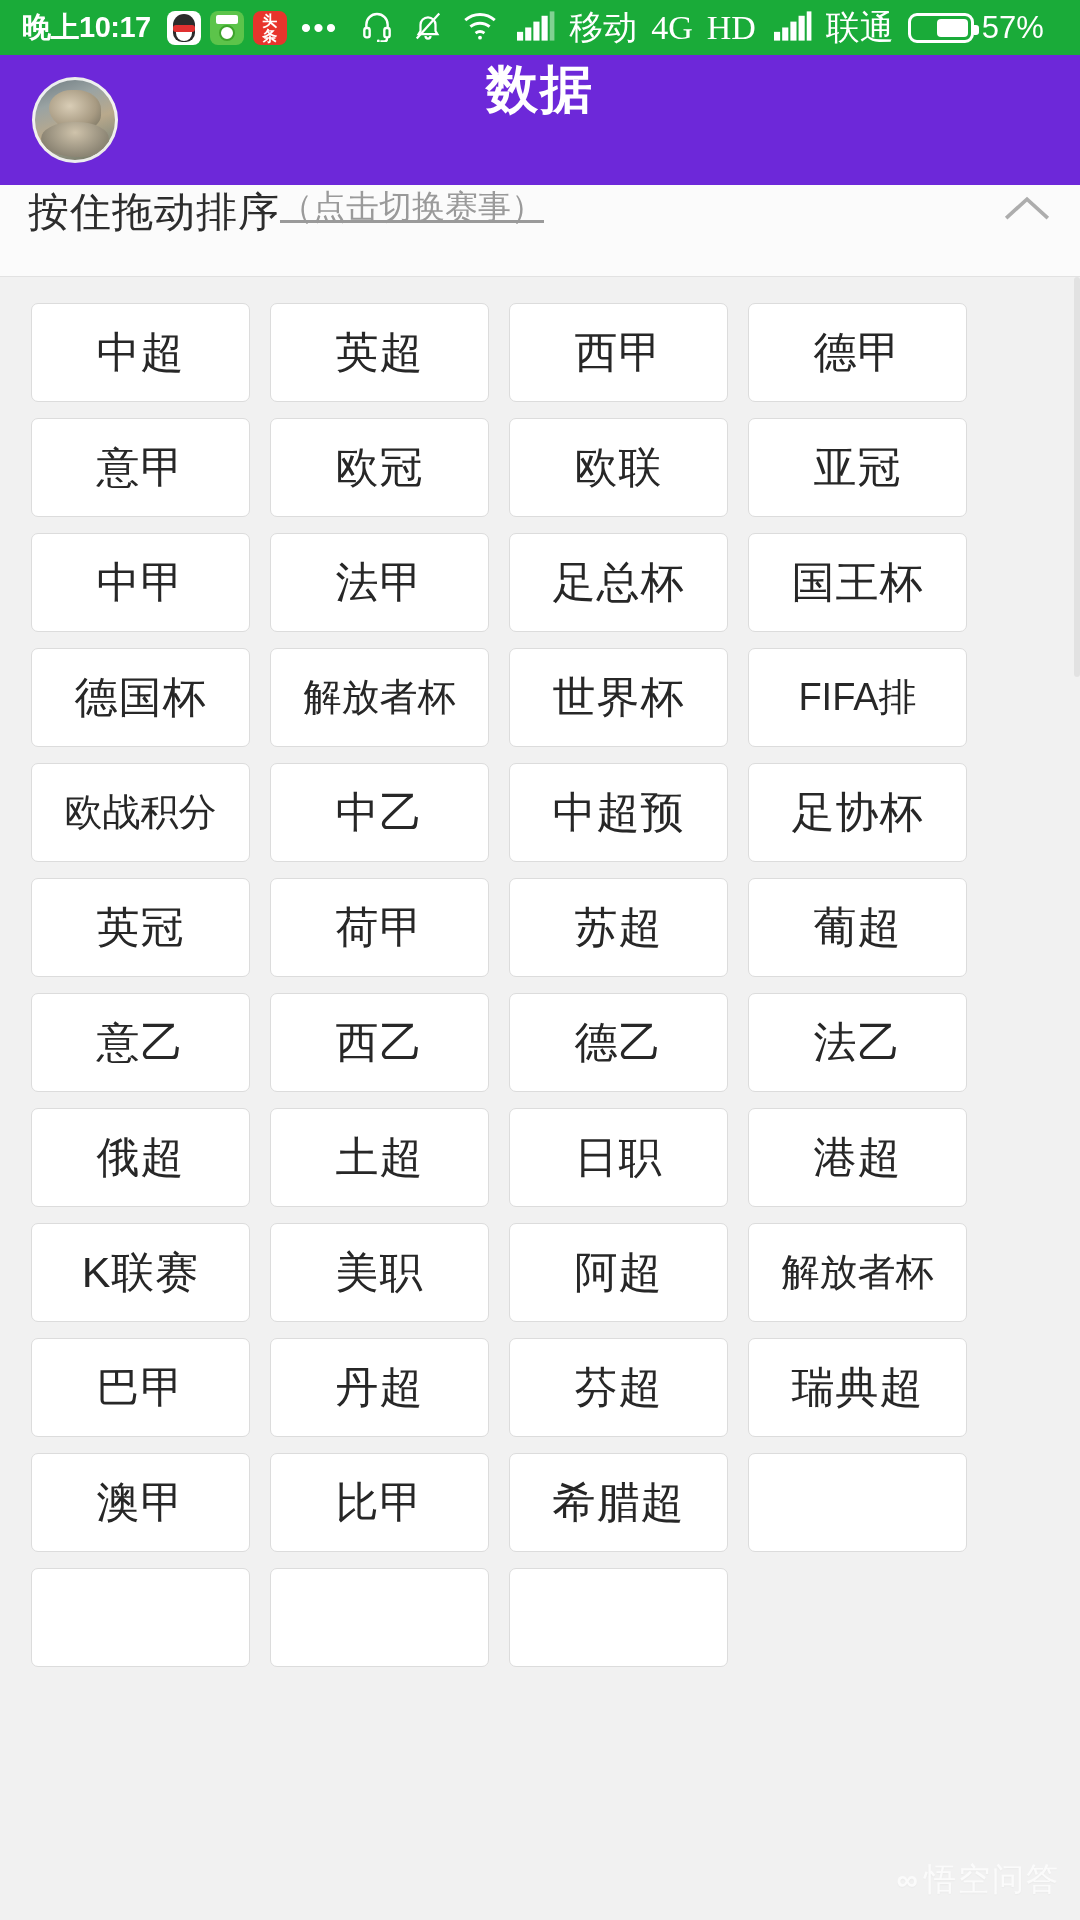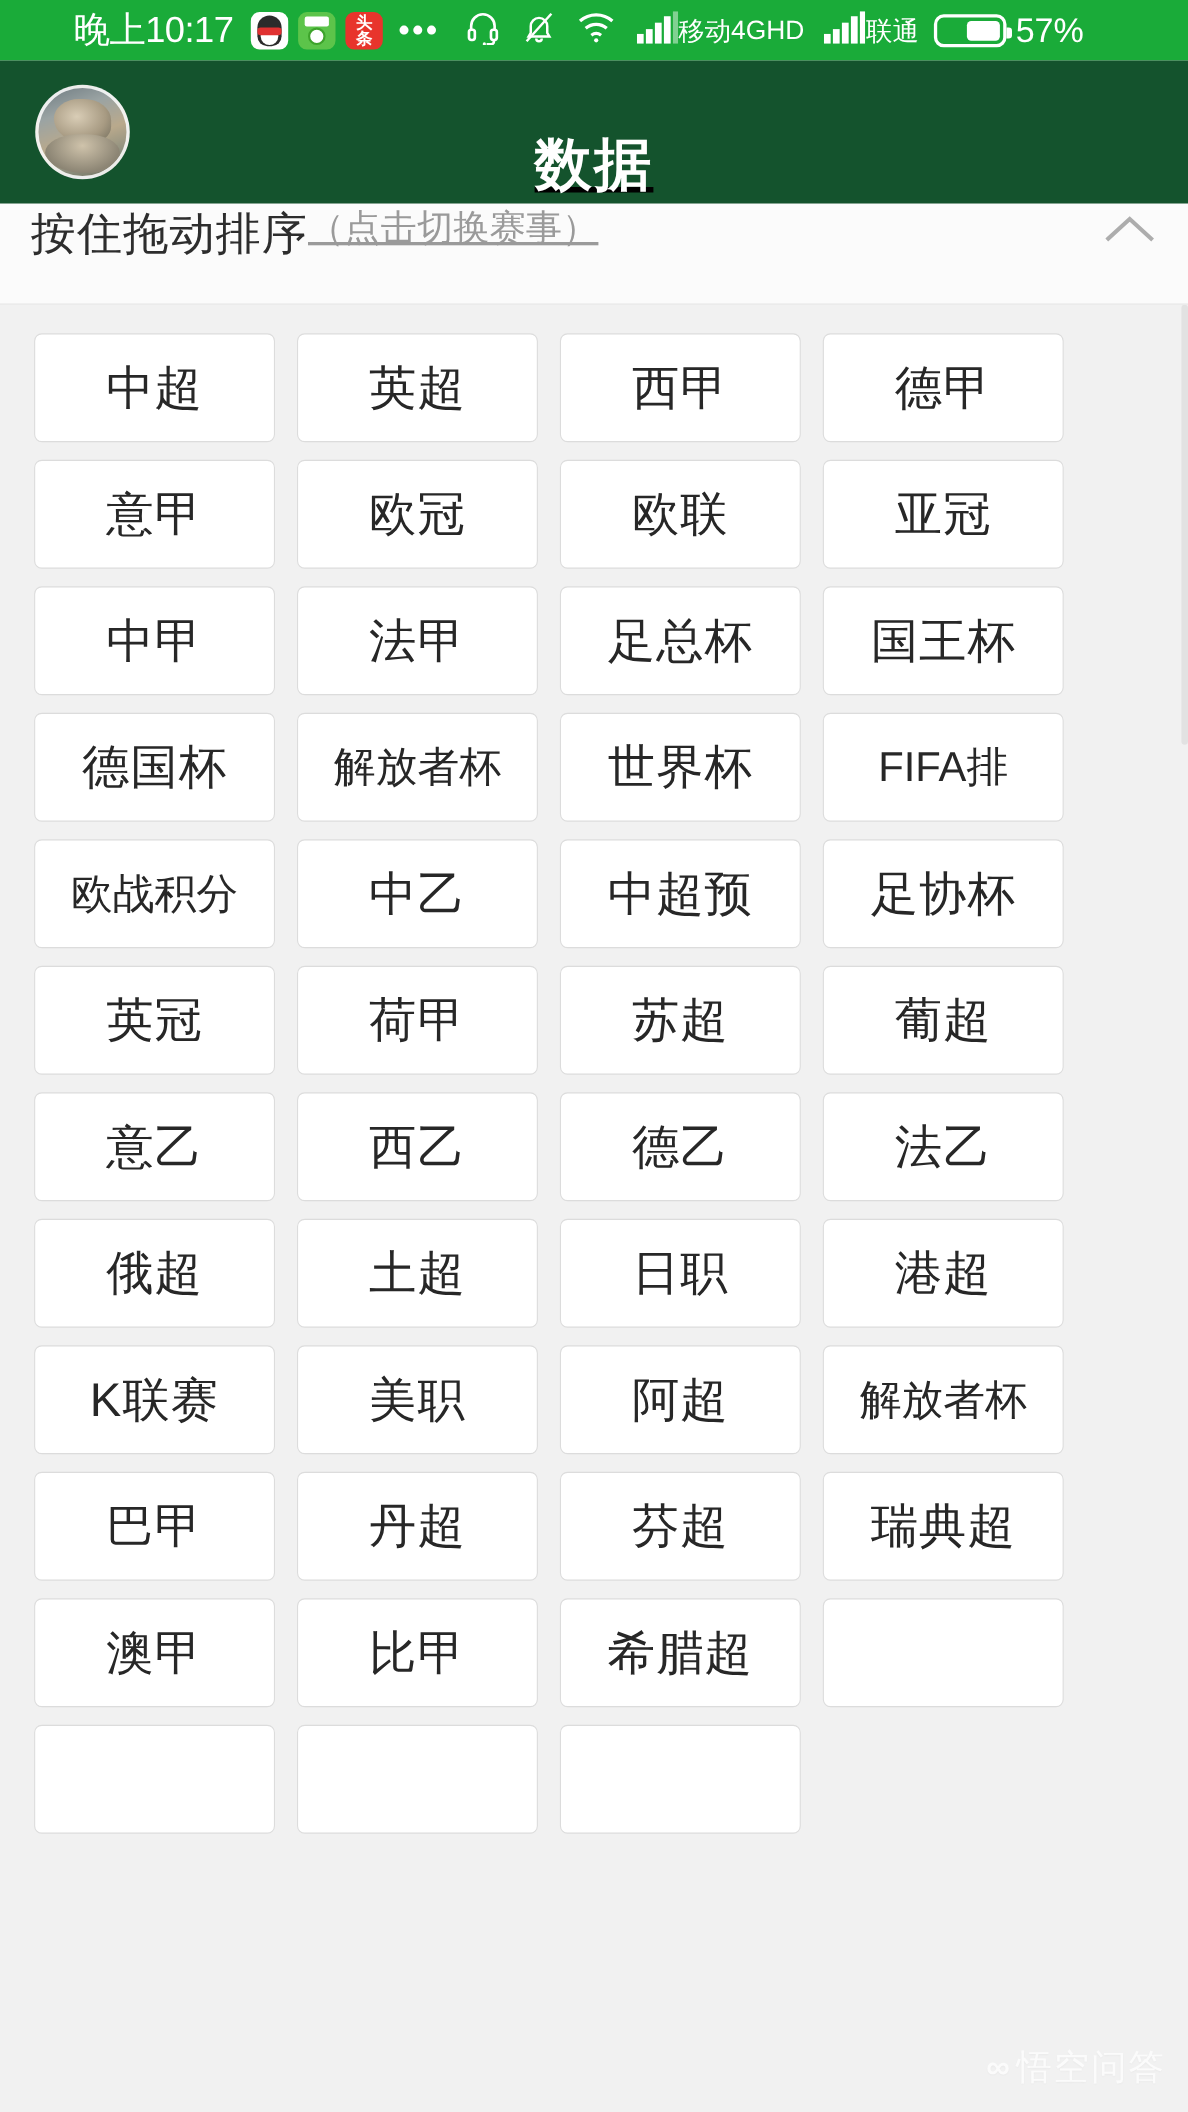--- a/index.html
+++ b/index.html
@@ -12,47 +12,47 @@
 
   
   .statusbar{
     height:55px; width:1080px;
     background:#1aab39;
     display:flex; align-items:center;
     padding:0 16px 0 22px;
     color:#ffffff;
     gap:0px;
   }
-  .sb-time{ font-size:33px; letter-spacing:-0.5px; white-space:nowrap; font-weight:400;margin-left:45px; }
+  .sb-time{ font-size:29px; letter-spacing:-0.5px; white-space:nowrap; font-weight:700; }
   .sb-appicons{ display:flex; align-items:center; gap:9px; margin-left:16px; }
   .appicon{ width:34px; height:34px; border-radius:8px; display:flex; align-items:center; justify-content:center; font-size:17px; overflow:hidden; position:relative;}
   .ic-qq{ background:#ffffff; }
   .ic-qq .peng{ width:22px;height:28px;background:#2b2b2b;border-radius:11px 11px 9px 9px; position:relative;}
   .ic-qq .peng:before{content:"";position:absolute;left:3px;top:13px;width:16px;height:14px;background:#ffffff;border-radius:0 0 8px 8px;}
   .ic-qq .peng:after{content:"";position:absolute;left:0px;top:11px;width:22px;height:7px;background:#e03131;border-radius:3px;}
   .ic-ball{ background:#5cc44a; flex-direction:column; gap:1px;}
   .ic-ball .tag{width:22px;height:9px;background:#fff;border-radius:2px;}
   .ic-ball .ball{width:16px;height:16px;border-radius:50%;background:#fff;border:2px solid #3da32b;}
   .ic-news{ background:#e8342c; color:#fff; font-size:15px; font-weight:bold; line-height:1; flex-direction:column;}
   .ic-news span{display:block;}
   .sb-dots{ margin-left:14px; font-size:30px; letter-spacing:2px; line-height:0.6; }
   .sb-icons{ display:flex; align-items:center; gap:19px; margin-left:22px; }
-  .sb-text{ font-size:24px; white-space:nowrap; }
+  .sb-text{ font-size:34px; margin-left:14px; white-space:nowrap;font-family:Liberation Serif, serif; }
   .sb-batt{
     margin-left:14px; width:66px; height:30px; border:3px solid #ffffff; border-radius:9px;
     position:relative; display:flex; align-items:center; padding:3px;
   }
   .sb-batt:after{ content:""; position:absolute; right:-8px; top:9px; width:5px; height:10px; background:#ffffff; border-radius:0 3px 3px 0; }
   .sb-batt .lvl{ height:100%; width:57%; background:#ffffff; border-radius:4px; margin-left:auto; }
   .sb-pct{ font-size:31px; margin-left:8px; }
 
   
   .appbar{
-    height:130px; width:1080px; background:#14532d;
-    display:flex; align-items:flex-end; position:relative;text-decoration:underline;
+    height:130px; width:1080px; background:#6d28d9;
+    display:flex; align-items:flex-start; position:relative;
   }
   .avatar{
     position:absolute; left:32px; top:50%; transform:translateY(-50%);
     width:86px; height:86px; border-radius:50%;
     border:3px solid rgba(255,255,255,.85);
     background:linear-gradient(160deg,#6d7a80 0%,#9aa3a3 28%,#b9a98c 55%,#8d8f7e 78%,#6f6f5d 100%);
     overflow:hidden;
   }
   .avatar:before{
     content:""; position:absolute; left:18%; top:12%;

